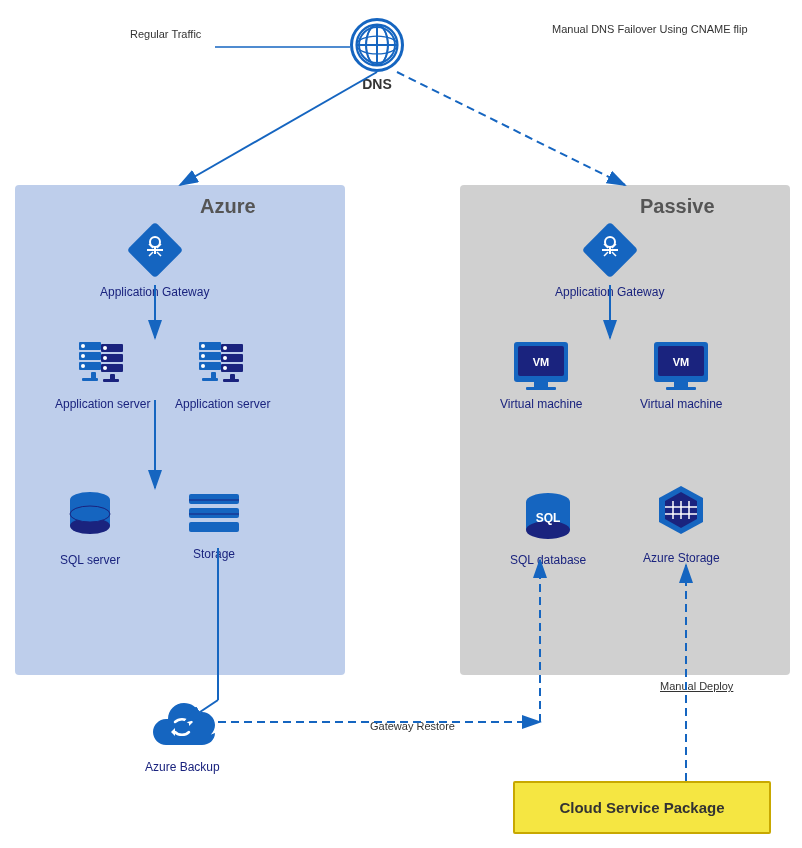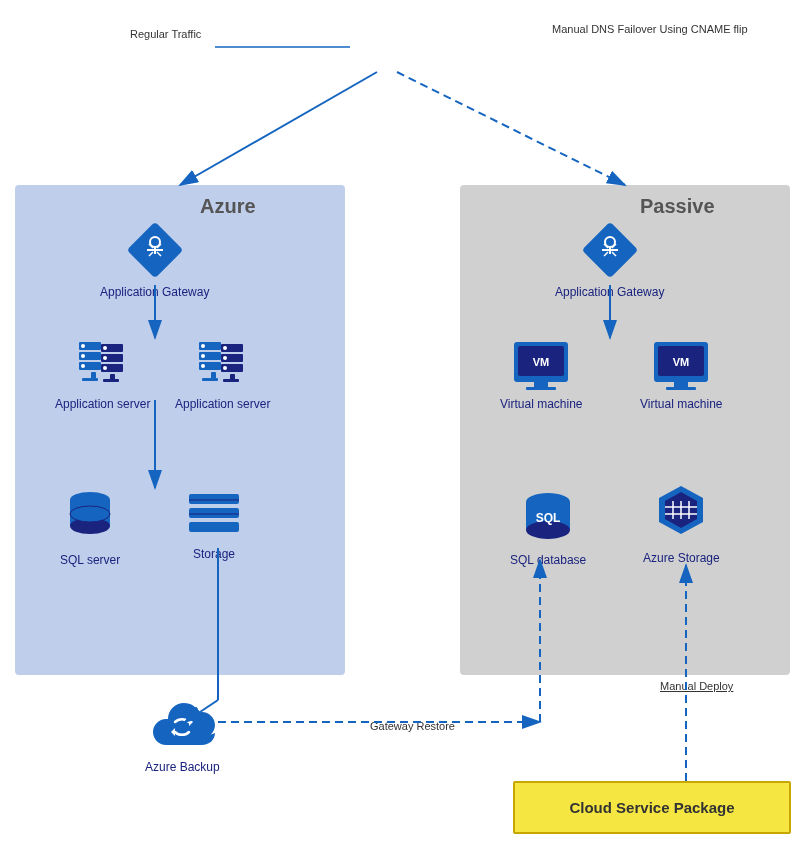--- a/index.html
+++ b/index.html
@@ -152,21 +152,21 @@
       width: 802px;
       height: 848px;
       pointer-events: none;
     }
 
     
     .cloud-package-box {
       position: absolute;
       top: 781px;
       left: 513px;
-      width: 278px;
+      width: 258px;
       height: 53px;
       background: #f5e642;
       border: 2px solid #c8a800;
       display: flex;
       align-items: center;
       justify-content: center;
       border-radius: 2px;
     }
 
     .cloud-package-label {
@@ -188,20 +188,34 @@
 <div class="diagram-container">
 
   <div class="active-box"></div>
 
   <div class="passive-box"></div>
 
   <span class="active-label">Azure</span>
 
   <span class="passive-label">Passive</span>
 
+  <div class="dns-globe">
+    <div class="globe-icon">
+      <div class="globe-ellipse"></div>
+      <div class="globe-ellipse2"></div>
+      <svg width="54" height="54" viewBox="0 0 54 54">
+        <circle cx="27" cy="27" r="23" fill="none" stroke="#1565c0" stroke-width="2.5"></circle>
+        <line x1="27" y1="4" x2="27" y2="50" stroke="#1565c0" stroke-width="1.5"></line>
+        <line x1="4" y1="27" x2="50" y2="27" stroke="#1565c0" stroke-width="1.5"></line>
+        <ellipse cx="27" cy="27" rx="12" ry="23" fill="none" stroke="#1565c0" stroke-width="1.5"></ellipse>
+        <ellipse cx="27" cy="27" rx="23" ry="10" fill="none" stroke="#1565c0" stroke-width="1.5"></ellipse>
+      </svg>
+    </div>
+    <span class="dns-label">DNS</span>
+  </div>
 
   <span class="arrow-text" style="top:28px; left:108px;padding-left:22px;">Regular Traffic</span>
 
   <div class="arrow-text" style="top:22px; left:552px; line-height:1.4;">
     <div>Manual DNS Failover
 Using CNAME flip</div>
   </div>
 
   <div class="icon-block" style="top:220px; left:100px;">
     <svg width="60" height="60" viewBox="0 0 60 60">

